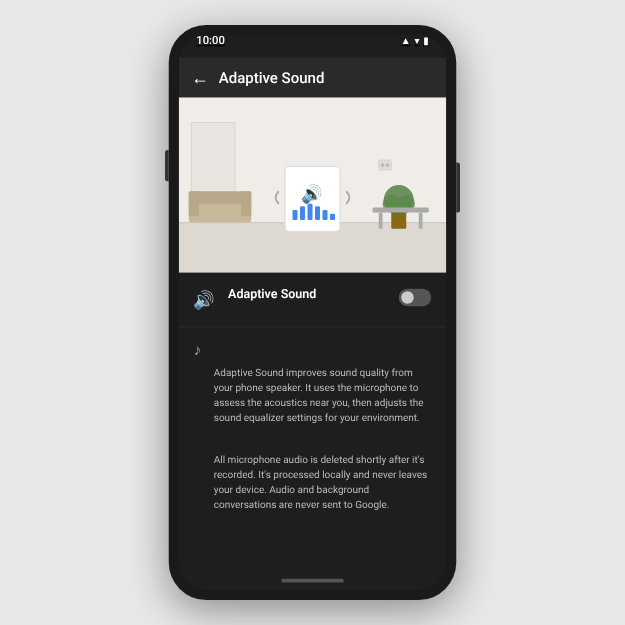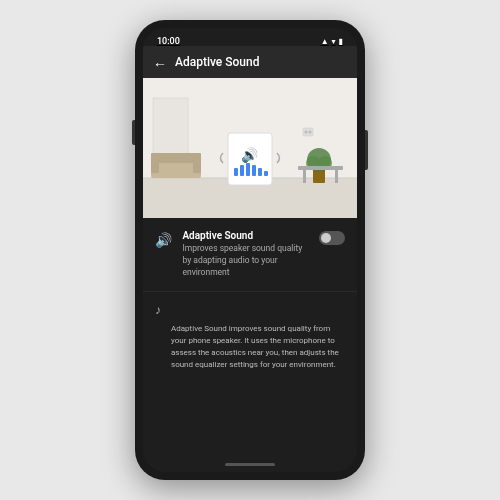--- a/index.html
+++ b/index.html
@@ -52,21 +52,21 @@
       overflow: hidden;
       display: flex;
       flex-direction: column;
     }
 
     
     .status-bar {
       background: #1e1e1e;
       height: 18px;
       display: flex;
-      align-items: flex-end;
+      align-items: flex-start;
       justify-content: space-between;
       padding: 0 14px;
       flex-shrink: 0;
       text-decoration: underline;
     }
 
     .status-time {
       color: #fff;
       font-size: 9px;
       font-weight: 500;
@@ -300,33 +300,33 @@
         <circle cx="167" cy="54" r="1.5" fill="#bbb"></circle>
       </svg>
     </div>
 
     <div class="content-area">
 
       <div class="setting-row">
         <span class="setting-icon">🔊</span>
         <div class="setting-text">
           <div class="setting-title">Adaptive Sound</div>
-          <div class="setting-desc">Improves speaker sound quality by adapting audio to your environment</div>
         </div>
         <div class="toggle-container">
           <div class="toggle">
             <div class="toggle-knob"></div>
           </div>
         </div>
       </div>
 
       <div class="info-section">
         <span class="info-icon">♪</span>
         <div class="info-text-block">
           <p class="info-paragraph">Adaptive Sound improves sound quality from your phone speaker. It uses the microphone to assess the acoustics near you, then adjusts the sound equalizer settings for your environment.</p>
+          <p class="info-paragraph">All microphone audio is deleted shortly after it's recorded. It's processed locally and never leaves your device. Audio and background conversations are never sent to Google.</p>
         </div>
       </div>
 
     </div>
 
     <div class="home-indicator">
       <div class="home-bar"></div>
     </div>
 
   </div>

